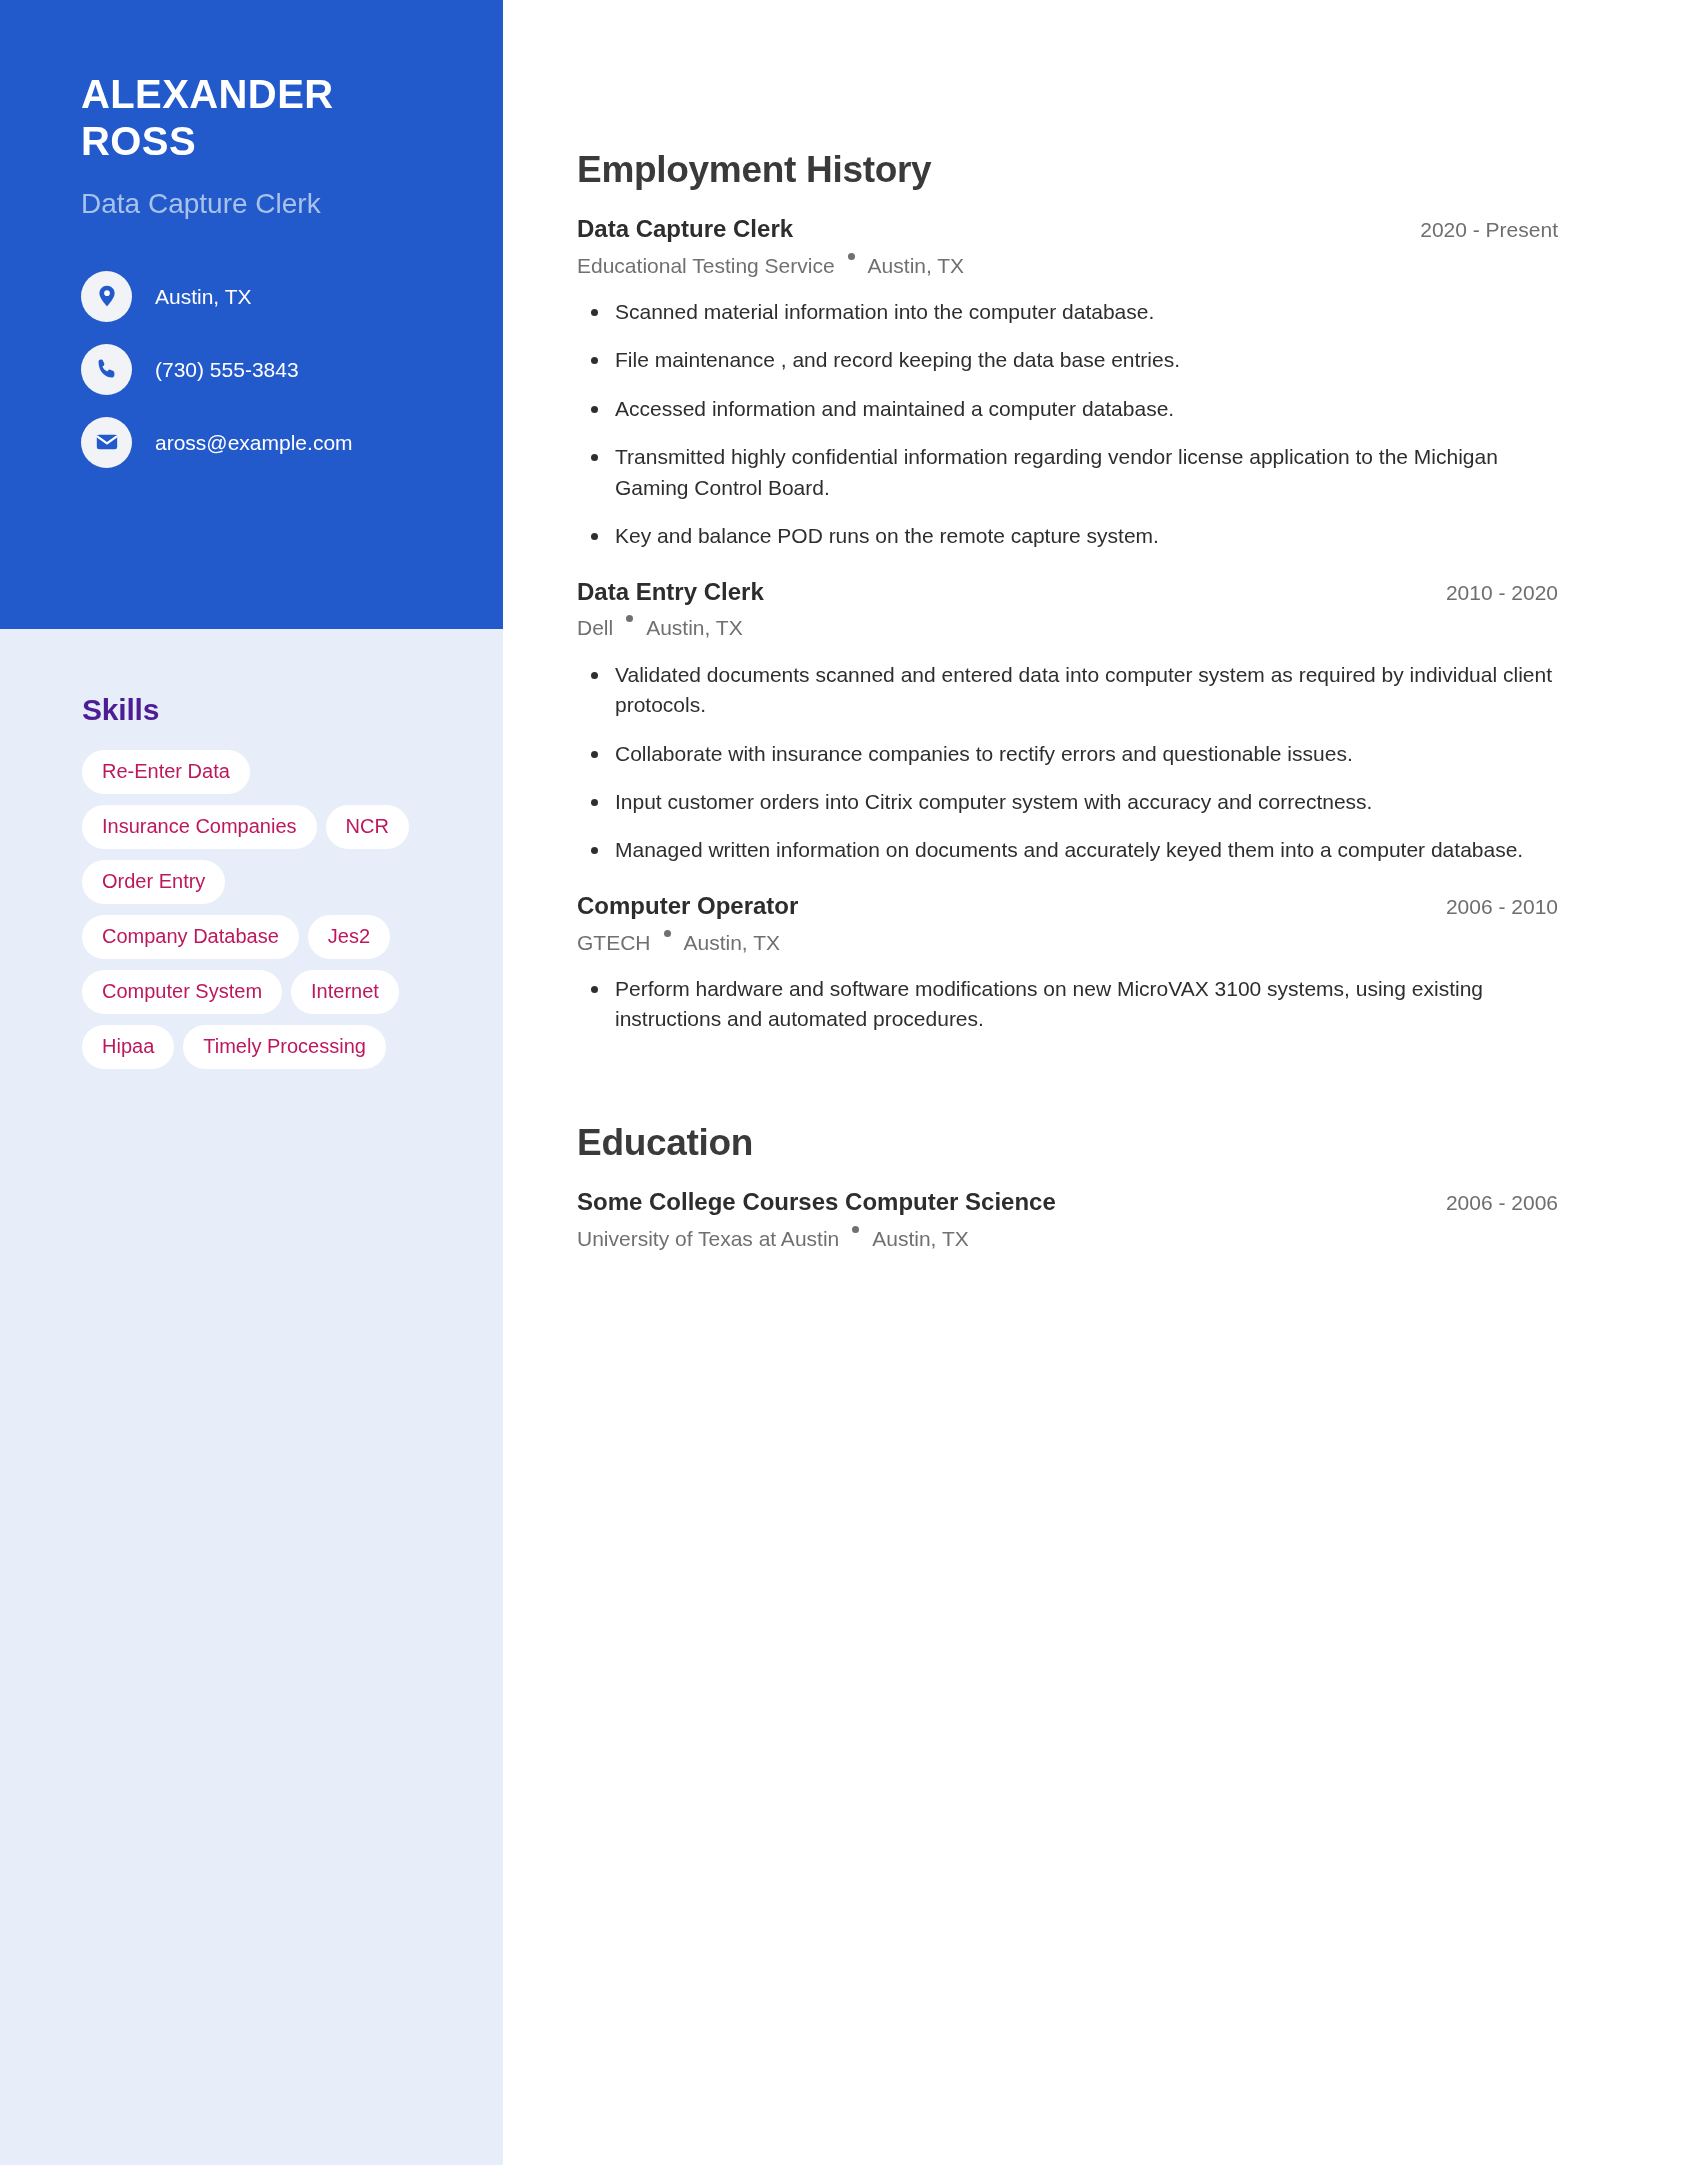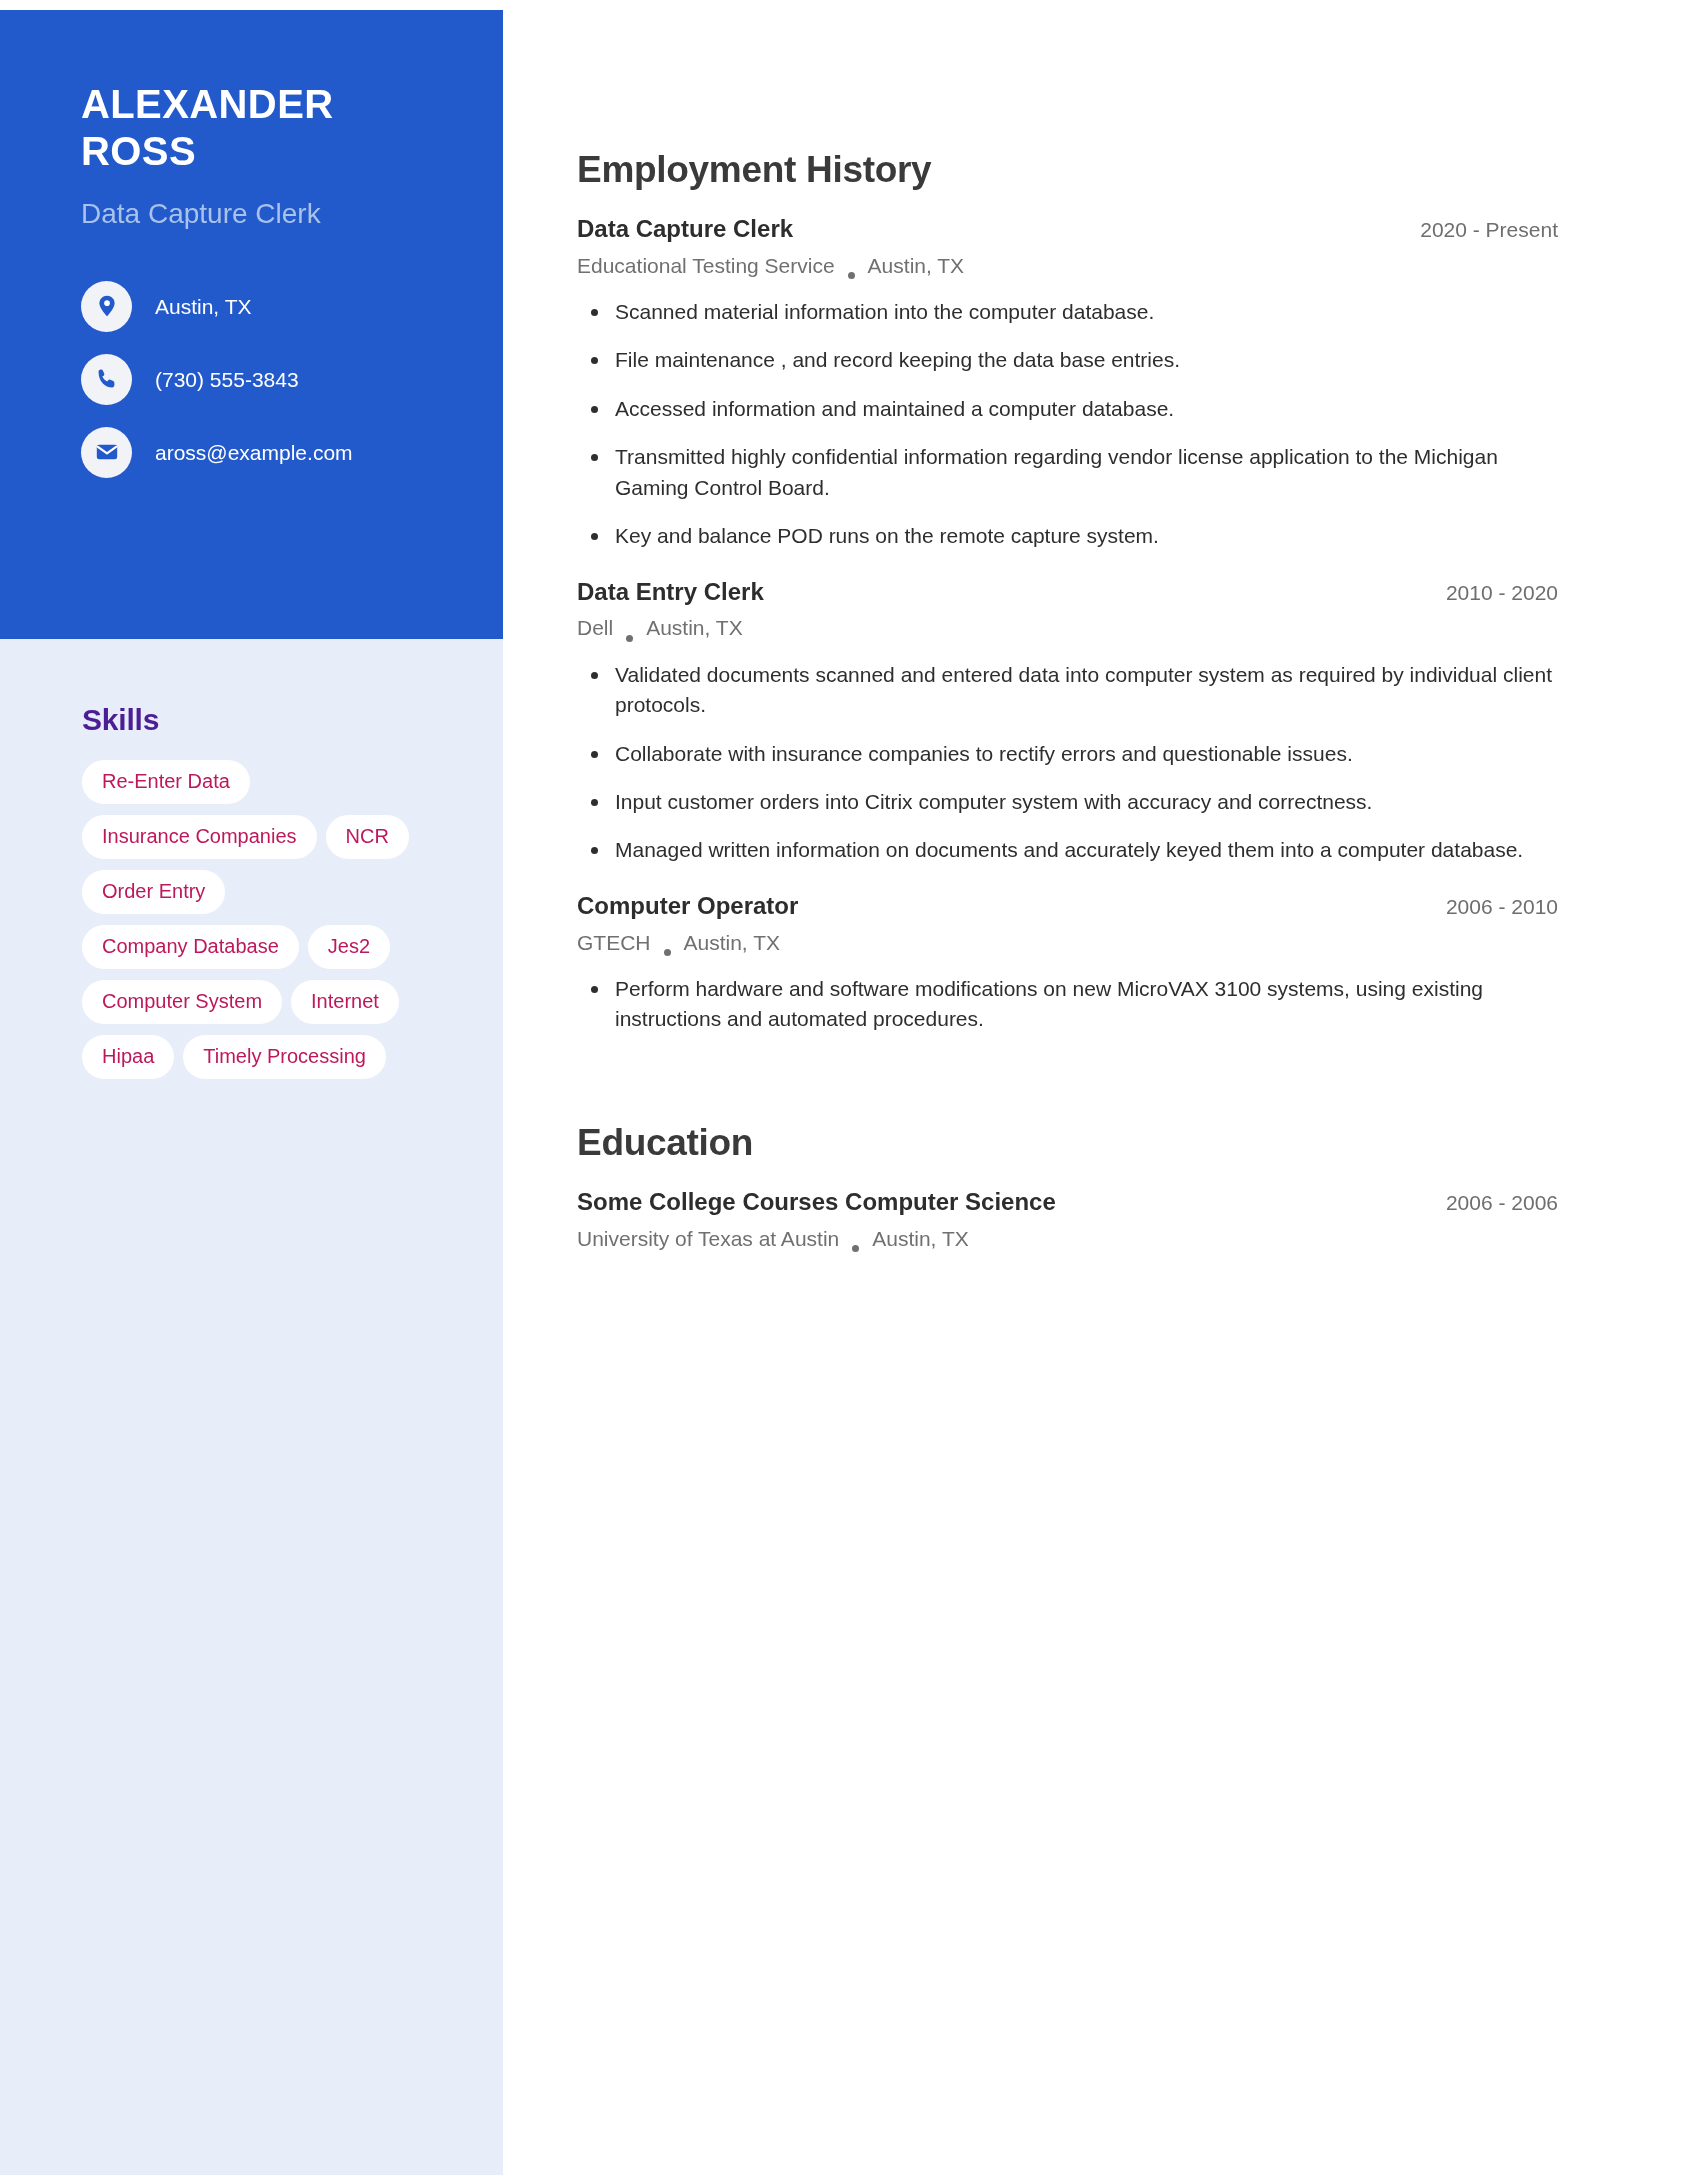--- a/index.html
+++ b/index.html
@@ -17,21 +17,21 @@
     width: 1683px;
     height: 2178px;
     background: #ffffff;
     overflow: hidden;
   }
 
   
   .sidebar {
     position: absolute;
     left: 0;
-    top: 10px;
+    top: 0;
     width: 503px;
     height: 2165px;
     background: #e8eef9;
   }
 
   .sidebar-header {
     position: absolute;
     left: 0;
     top: 0;
     width: 503px;
@@ -168,21 +168,21 @@
     white-space: nowrap;
     margin-left: 30px;
   }
 
   .entry-meta {
     margin-top: 9px;
     color: #707070;
     font-size: 21px;
     line-height: 1.25;
     display: flex;
-    align-items: flex-end;
+    align-items: flex-start;
   }
 
   .meta-sep {
     display: inline-block;
     width: 7px;
     height: 7px;
     border-radius: 50%;
     background: #707070;
     margin: 0 13px;
     flex: 0 0 auto;

